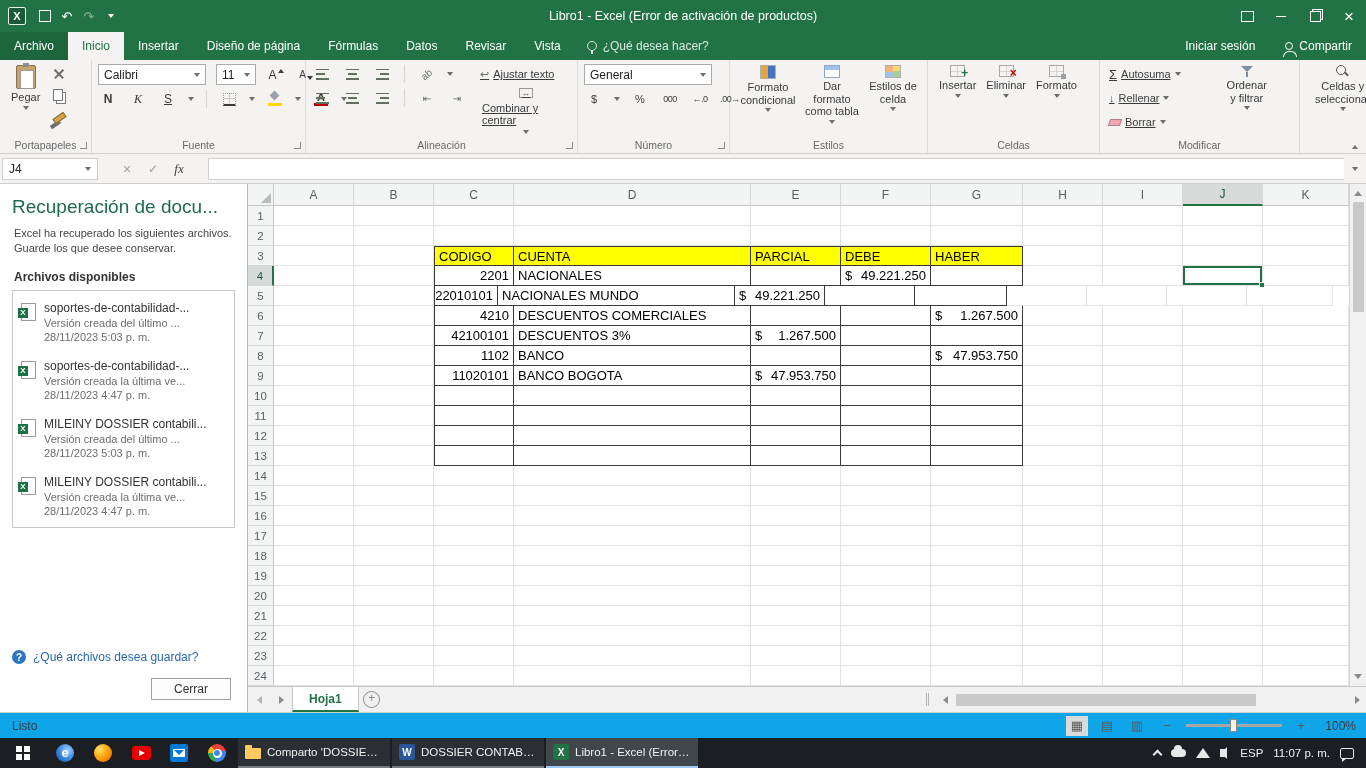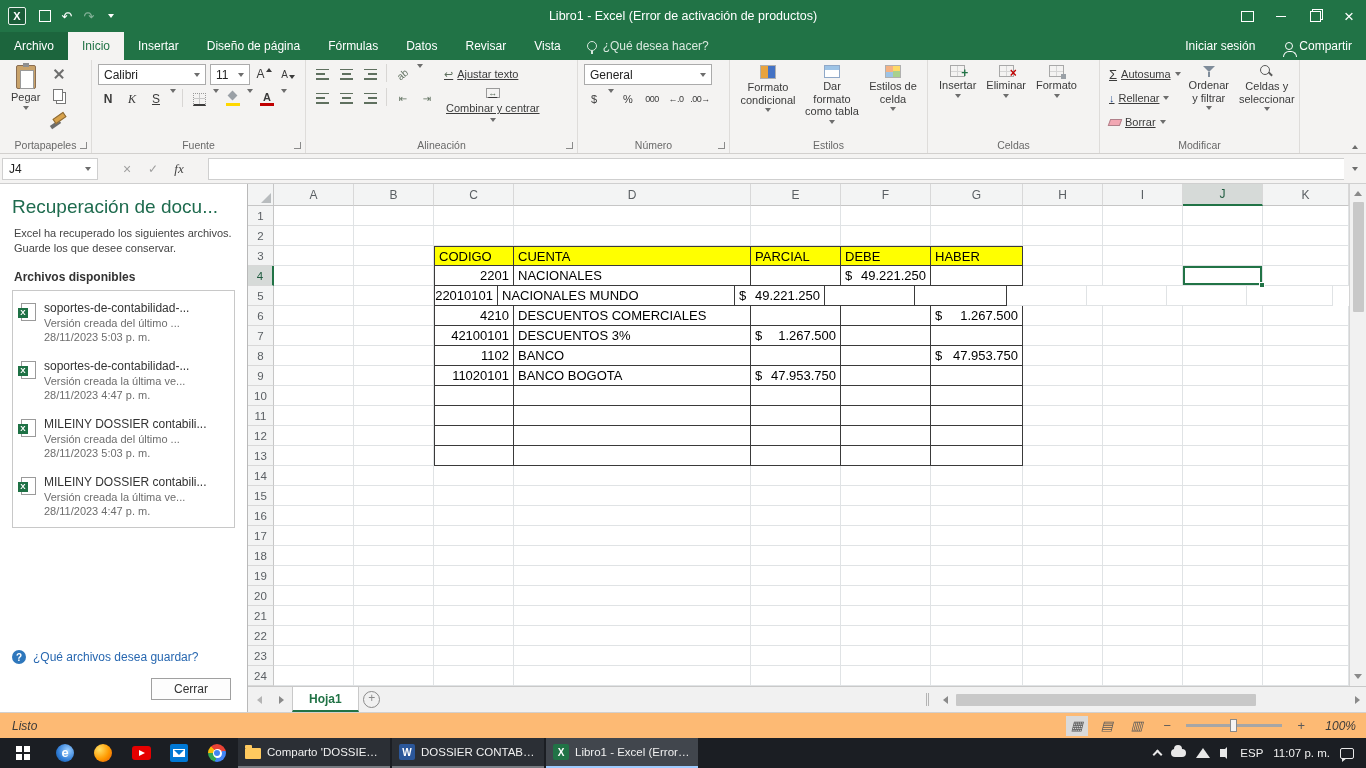--- a/index.html
+++ b/index.html
@@ -36,21 +36,21 @@
   .share { display:flex; align-items:center; gap:6px; color:#fff; padding:0 14px; }
   .person { width:8px; height:8px; border:1.5px solid #fff; border-radius:50%; position:relative; }
   .person::after { content:""; position:absolute; left:-3px; top:8px; width:12px; height:5px; border:1.5px solid #fff; border-bottom:none; border-radius:6px 6px 0 0; }
 
   
   .ribbon { height:94px; background:#f4f3f2; border-bottom:1px solid #d2d0ce; display:flex; flex:none; position:relative; }
   .rgroup { position:relative; border-right:1px solid #dedcda; padding:4px 4px 17px 6px; display:flex; align-items:flex-start; flex:none; }
   .rlabel { position:absolute; bottom:2px; left:0; right:0; text-align:center; font-size:10.5px; color:#696969; }
   .launcher { position:absolute; bottom:4px; right:4px; width:7px; height:7px; border-right:1.5px solid #8a8a8a; border-bottom:1.5px solid #8a8a8a; }
   .rcol { display:flex; flex-direction:column; gap:4px; }
-  .rrow { display:flex; align-items:flex-start; gap:4px; }
+  .rrow { display:flex; align-items:center; gap:10px; }
   .dd { width:0; height:0; border-left:3px solid transparent; border-right:3px solid transparent; border-top:4px solid #6d6d6d; display:inline-block; flex:none; }
   .du { width:0; height:0; border-left:3px solid transparent; border-right:3px solid transparent; border-bottom:4px solid #6d6d6d; display:inline-block; }
   .vsep { width:1px; height:18px; background:#d8d6d4; margin:0 2px; }
   .mini { min-width:20px; height:20px; display:flex; align-items:center; justify-content:center; font-size:12px; color:#3b3b3b; }
   .bigbtn { display:flex; flex-direction:column; align-items:center; gap:2px; padding:1px 5px; font-size:11px; color:#3b3b3b; text-align:center; line-height:1.15; }
   .blabel { white-space:pre-line; }
   .txtbtn { display:flex; align-items:center; gap:4px; font-size:11px; color:#3b3b3b; padding:0 3px; height:20px;text-decoration:underline; }
   .combo { background:#fff; border:1px solid #ababab; height:21px; font-size:12px; color:#222; display:flex; align-items:center; padding:0 5px; justify-content:space-between; gap:6px; }
   .fontname { width:108px; } .fontsize { width:40px; } .numfmt { width:128px; }
   
@@ -103,21 +103,21 @@
   .ic-eraser { width:12px; height:7px; background:#f2a7b3; border:1px solid #b0808a; transform:skewX(-20deg); }
   .ic-sort { position:relative; width:12px; height:12px; }
   .ic-sort::before { content:""; position:absolute; top:1px; left:0; border-left:6px solid transparent; border-right:6px solid transparent; border-top:6px solid #7f8c9a; }
   .ic-sort::after { content:""; position:absolute; top:7px; left:5px; width:2px; height:5px; background:#7f8c9a; }
   .ic-find { position:relative; width:13px; height:13px; }
   .ic-find::before { content:""; position:absolute; top:0; left:0; width:8px; height:8px; border:1.5px solid #5a5a5a; border-radius:50%; }
   .ic-find::after { content:""; position:absolute; left:8px; top:8px; width:5px; height:1.5px; background:#5a5a5a; transform:rotate(45deg); }
   .collapse-ribbon { position:absolute; right:8px; bottom:4px; }
   
   .g-clip { width:92px; } .g-font { width:214px; } .g-align { width:272px; } .g-num { width:152px; }
-  .g-styles { width:198px; } .g-cells { width:172px; } .g-edit { width:200px; }
+  .g-styles { width:198px; } .g-cells { width:172px; } .g-edit { width:200px;gap:38px; }
 
   
   .fbar { height:30px; background:#f4f3f2; border-bottom:1px solid #cfcfcf; display:flex; align-items:center; flex:none; }
   .namebox { width:96px; height:22px; background:#fff; border:1px solid #cfcfcf; margin-left:2px; display:flex; align-items:center; justify-content:space-between; padding:0 6px; font-size:12px; color:#222; }
   .fbtns { display:flex; align-items:center; gap:2px; width:110px; justify-content:center; }
   .fbtns > span { width:24px; height:22px; display:flex; align-items:center; justify-content:center; }
   .fx-x { color:#9f9f9f; font-size:14px; } .fx-x::before { content:"×"; }
   .fx-check { color:#9f9f9f; font-size:12px; } .fx-check::before { content:"✓"; }
   .fx-fx { font-family:"Liberation Serif",serif; font-style:italic; font-size:13px; color:#444; }
   .finput { flex:1; height:22px; background:#fff; border:1px solid #cfcfcf; border-right:none; }
@@ -181,21 +181,21 @@
   .tabspacer { flex:1; }
   .splitter { width:8px; border-left:3px double #b4b4b4; margin:6px 2px; }
   .hscroll { width:430px; display:flex; align-items:center; background:#f1f1f1; }
   .h-l, .h-r { width:18px; height:100%; display:flex; align-items:center; justify-content:center; }
   .h-l::before { content:""; border-top:4px solid transparent; border-bottom:4px solid transparent; border-right:5px solid #8a8a8a; }
   .h-r::before { content:""; border-top:4px solid transparent; border-bottom:4px solid transparent; border-left:5px solid #8a8a8a; }
   .htrack { flex:1; height:12px; background:#f1f1f1; position:relative; }
   .hthumb { position:absolute; left:2px; top:0; width:300px; height:12px; background:#c8c8c8; border-radius:1px; }
 
   
-  .statusbar { height:26px; flex:none; background:#fdba74; border-top:1px solid #d2d0ce; display:flex; align-items:center; font-size:12px; color:#3b3b3b;font-style:italic; }
+  .statusbar { height:26px; flex:none; background:#0ea5e9; border-top:1px solid #d2d0ce; display:flex; align-items:center; font-size:12px; color:#3b3b3b; }
   .sb-mode { margin-left:12px; }
   .sb-right { margin-left:auto; display:flex; align-items:center; gap:8px; margin-right:10px; }
   .vbtn { width:22px; height:20px; display:flex; align-items:center; justify-content:center; color:#5a5a5a; font-size:13px; }
   .vbtn.active { background:#dadada; }
   .ic-vnormal::before { content:"▦"; } .ic-vlayout::before { content:"▤"; } .ic-vbreak::before { content:"▥"; }
   .zoom-minus::before { content:"−"; color:#5a5a5a; }
   .zoom-plus::before { content:"+"; color:#5a5a5a; }
   .zoom-slider { width:96px; height:3px; background:#a6a6a6; position:relative; }
   .zthumb { position:absolute; left:44px; top:-5px; width:7px; height:13px; background:#f4f3f2; border:1px solid #8a8a8a; }
   .sb-zoom { min-width:36px; text-align:right; }

